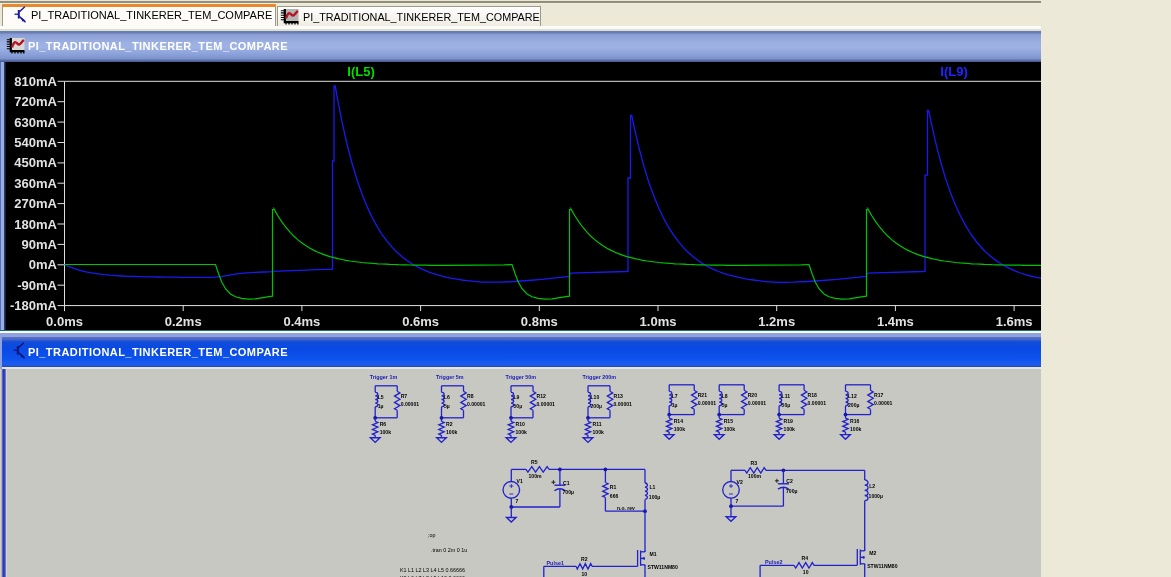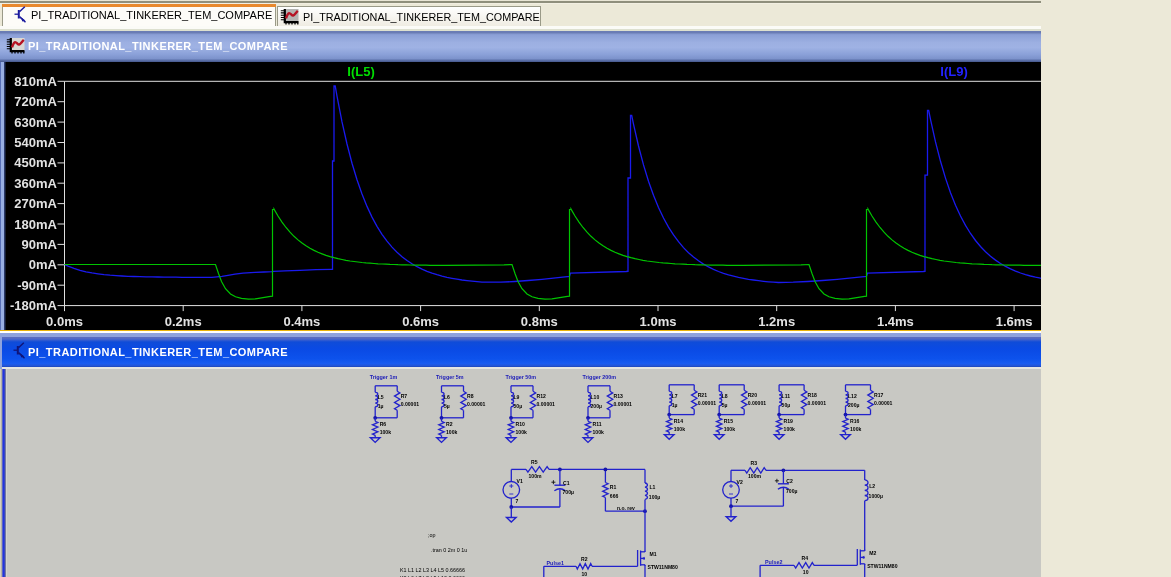--- a/index.html
+++ b/index.html
@@ -8,21 +8,21 @@
 #tabstrip{left:0;top:0;width:1171px;height:26px;background:linear-gradient(#e9e6d6 0 1.5px,#8f8f7c 1.5px 2.8px,#f2efe2 2.8px 4px,#ece9d8 4px)}
 #tab1{left:2px;top:4px;width:272px;height:22px;background:#fdfcf8;border-left:1px solid #9a9a88;border-right:1px solid #9a9a88}
 #tab1 .or{position:absolute;left:-1px;top:0;width:274px;height:3px;background:#e8892d}
 #tab2{left:277px;top:6px;width:262px;height:19px;background:linear-gradient(#ffffff,#efece2);border:1px solid #9a9a88;border-bottom:none}
 .tabtxt{position:absolute;top:50%;transform:translateY(-50%);font-size:11px;color:#000;white-space:nowrap}
 #strip-bot{left:0;top:26px;width:1171px;height:3px;background:#fbfbf7;border-bottom:1px solid #d6d8c4}
 
 #wwin{left:0;top:29px;width:1171px;height:308px;background:#dde0cf}
 #wtitle{left:0;top:2px;width:1171px;height:31px;background:linear-gradient(#6a7cb4 0 5%,#8b9fd6 12%,#9db0e2 38%,#9fb2e4 53%,#8aa0d8 76%,#7d93cc 89%,#5f74ad 94%,#46588c)}
 #wtitle .t{position:absolute;left:28px;top:9px;font-size:11px;font-weight:bold;color:#fff;letter-spacing:0.45px}
-#wplot{left:0px;top:33px;width:1171px;height:269px;background:#eab308}
+#wplot{left:0px;top:33px;width:1171px;height:269px;background:#0f766e}
 #wbot{left:0;top:302px;width:1171px;height:6px;background:linear-gradient(#ffffff 0 33%,#8fa3de 40% 100%)}
 
 #swin{left:0;top:336px;width:1171px;height:241px;background:#8fa3de}
 #stitle{left:2px;top:1px;width:1169px;height:31px;background:linear-gradient(#5a6cc0 0 3%,#4a66cc 7%,#0f4cd8 16%,#0a4ae4 38%,#0d52ec 70%,#1a5cf0 86%,#2455d6 93%,#16389e)}
 #stitle .t{position:absolute;left:26px;top:9px;font-size:11px;font-weight:bold;color:#fff;letter-spacing:0.45px}
 #sbez{left:2px;top:31px;width:1169px;height:2px;background:#e6e6e2}
 #scanvas{left:0;top:33px;width:1171px;height:208px;background:#c8c8c3}
 </style></head>
 <body>
 <div id="root">

